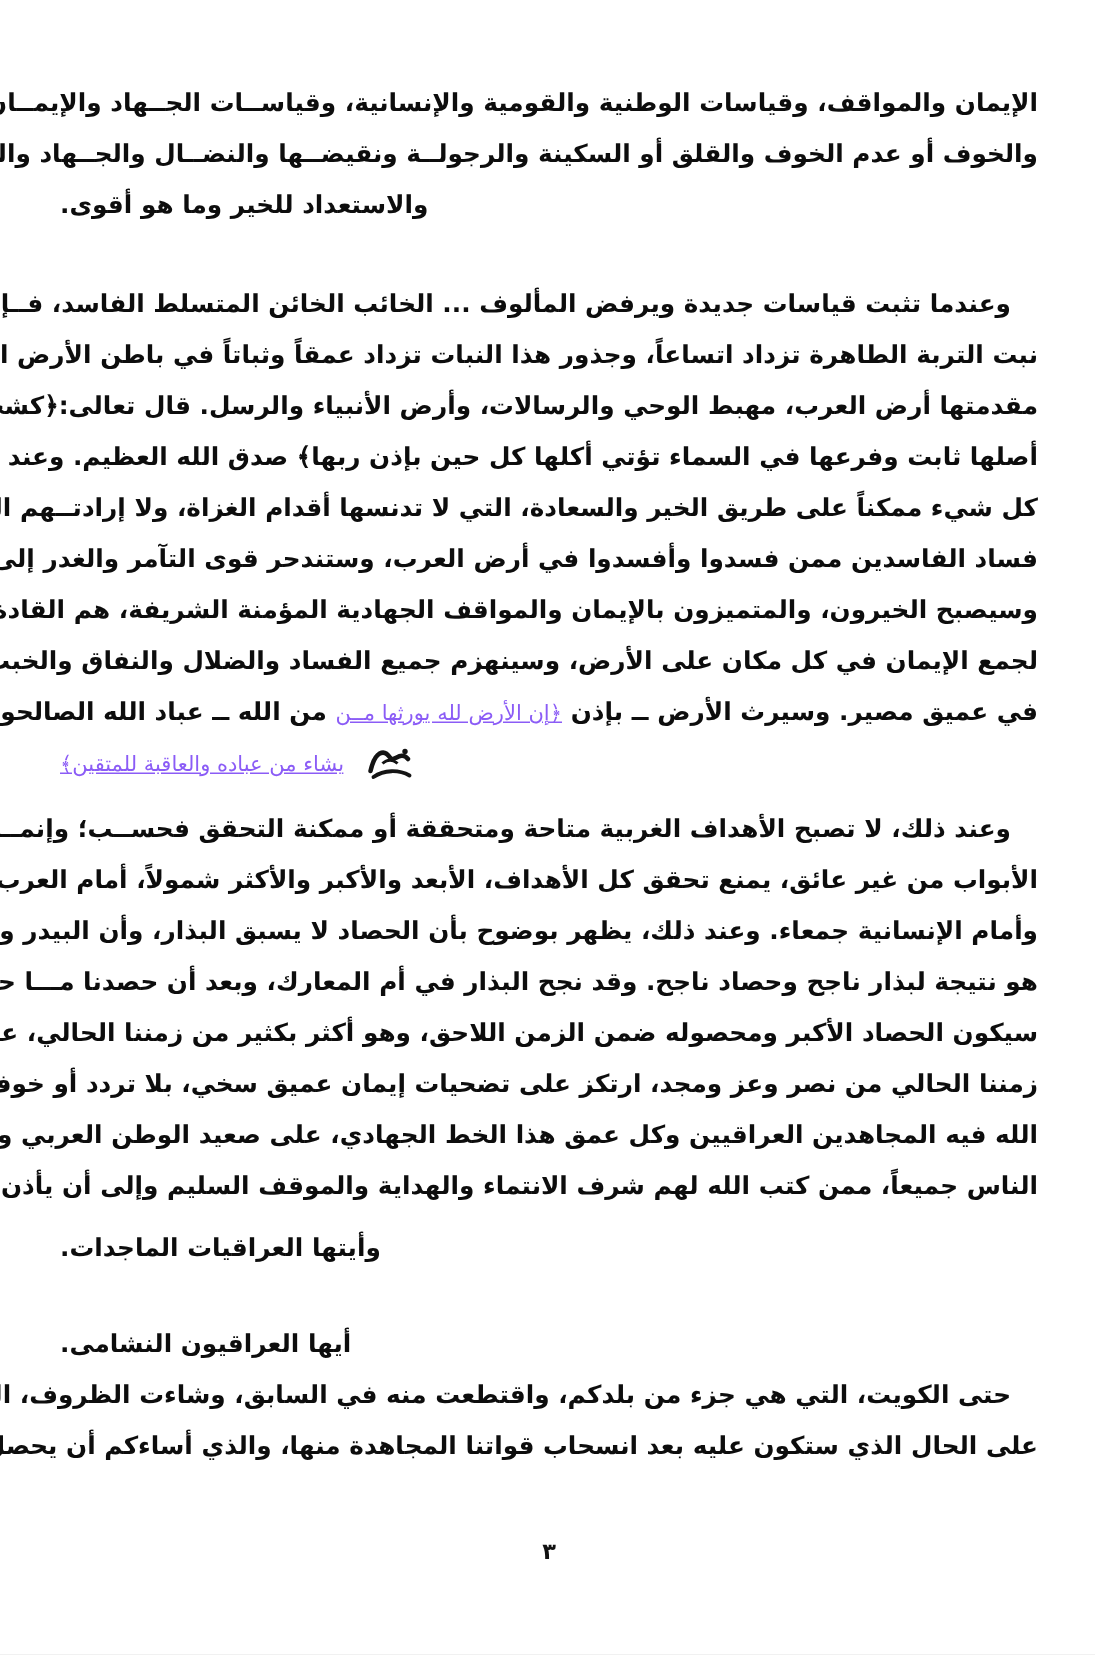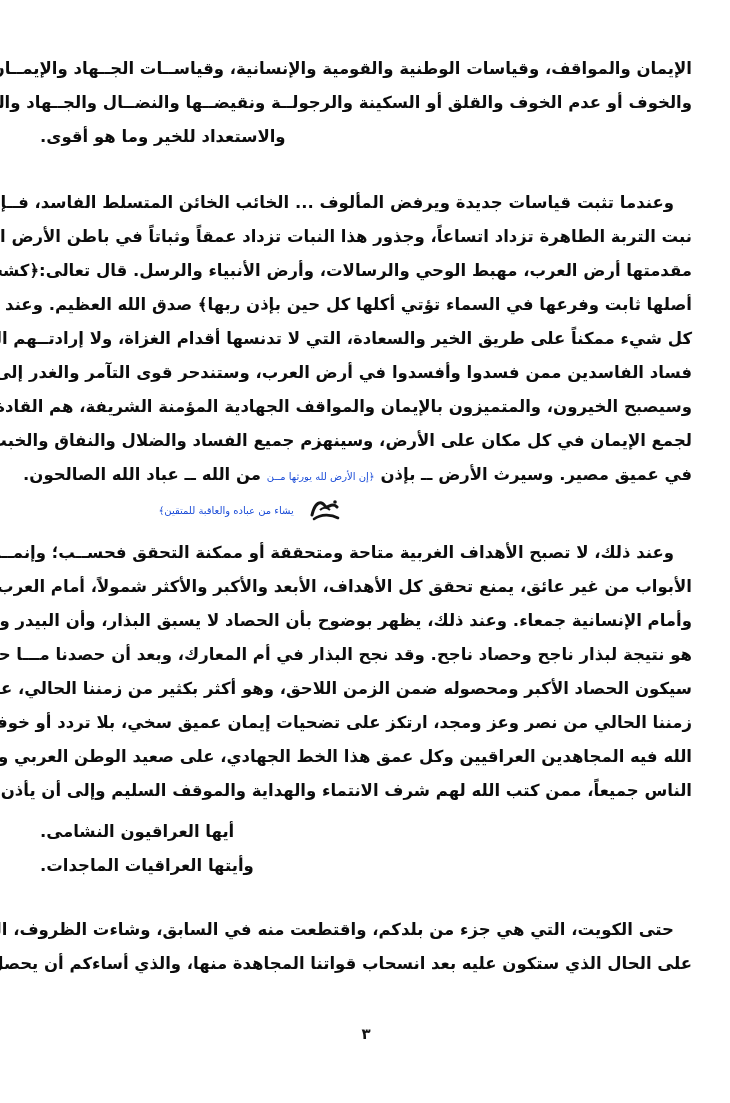--- a/index.html
+++ b/index.html
@@ -33,25 +33,26 @@
     text-justify:inter-word;
   }
   
   .ind1{padding-right:18px;}
   
   .ind2{padding-right:40px;}
   .end{text-align:left;}
   
   .quran{
     font-weight:400;
-    color:#1d4ed8;
-    font-size:10px;
+    color:#8b5cf6;
+    font-size:14px;
+    text-decoration:underline;
   }
   .quran-line{
-    text-align:center;
+    text-align:left;
     padding-right:230px;
     white-space:nowrap;
     height:34px;line-height:34px;
   }
   .seal{
     display:inline-block;
     vertical-align:middle;
     margin-left:8px;
     margin-right:2px;
   }
@@ -109,25 +110,25 @@
     <div class="line full ind1">وعند ذلك، لا تصبح الأهداف الغربية متاحة ومتحققة أو ممكنة التحقق فحســب؛ وإنمــا تنفتــح</div>
     <div class="line full">الأبواب من غير عائق، يمنع تحقق كل الأهداف، الأبعد والأكبر والأكثر شمولاً، أمام العرب والمسلمين</div>
     <div class="line full">وأمام الإنسانية جمعاء. وعند ذلك، يظهر بوضوح بأن الحصاد لا يسبق البذار، وأن البيدر ومحصوله</div>
     <div class="line full">هو نتيجة لبذار ناجح وحصاد ناجح. وقد نجح البذار في أم المعارك، وبعد أن حصدنا مـــا حصدنـــا،</div>
     <div class="line full">سيكون الحصاد الأكبر ومحصوله ضمن الزمن اللاحق، وهو أكثر بكثير من زمننا الحالي، على ما في</div>
     <div class="line full">زمننا الحالي من نصر وعز ومجد، ارتكز على تضحيات إيمان عميق سخي، بلا تردد أو خوف، أعــزّ</div>
     <div class="line full">الله فيه المجاهدين العراقيين وكل عمق هذا الخط الجهادي، على صعيد الوطن العربي وعلى مســتوى</div>
     <div class="line full">الناس جميعاً، ممن كتب الله لهم شرف الانتماء والهداية والموقف السليم وإلى أن يأذن الله بتوقــف</div>
   </section>
 
+  <section class="para mb-p5">
+    <div class="line end ind2">وأيتها العراقيات الماجدات.</div>
+  </section>
   <section class="para">
     <div class="line end ind2">أيها العراقيون النشامى.</div>
-  </section>
-  <section class="para mb-p5">
-    <div class="line end ind2">وأيتها العراقيات الماجدات.</div>
   </section>
 
   <section class="para">
     <div class="line full ind1">حتى الكويت، التي هي جزء من بلدكم، واقتطعت منه في السابق، وشاءت الظروف، اليوم، لتبقى</div>
     <div class="line full">على الحال الذي ستكون عليه بعد انسحاب قواتنا المجاهدة منها، والذي أساءكم أن يحصل هذا. حتــى</div>
   </section>
 
   <div class="pagenum">٣</div>
 
 </div>

